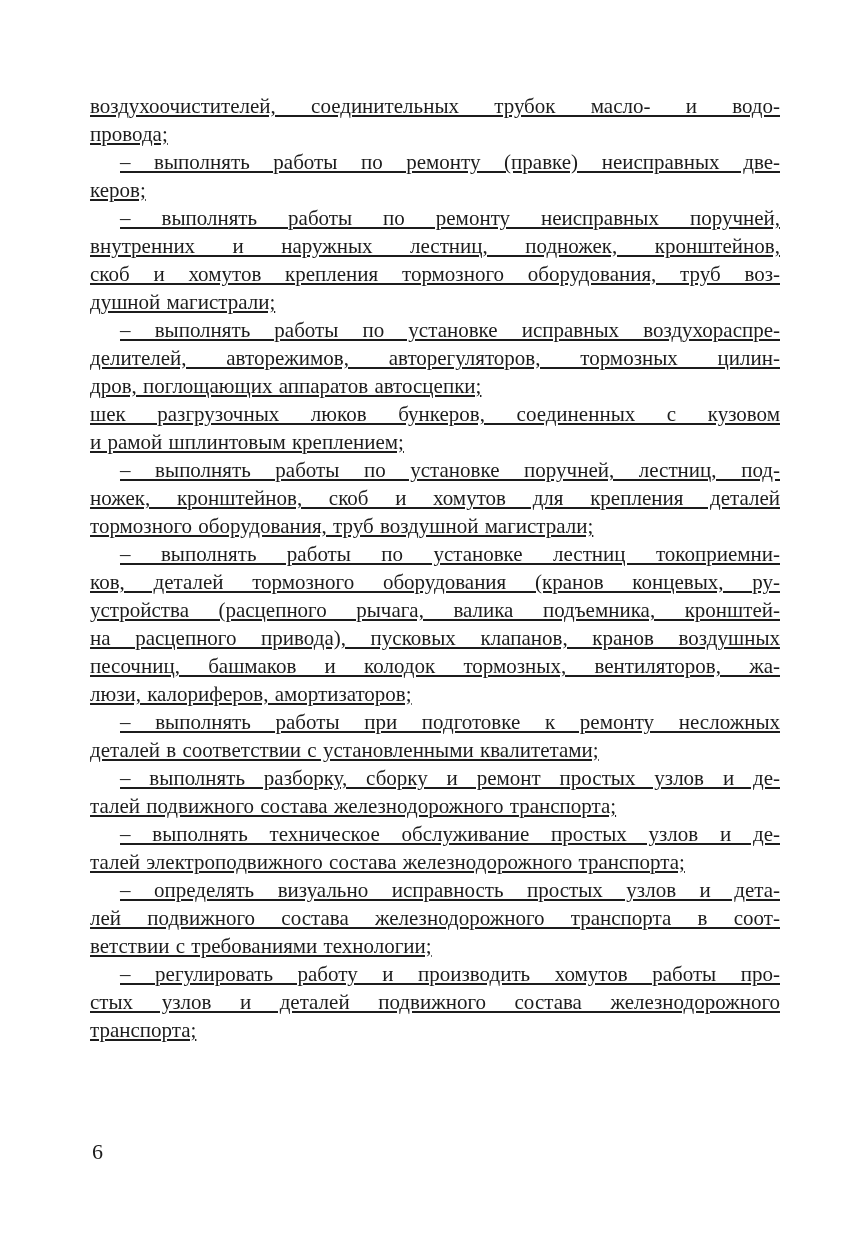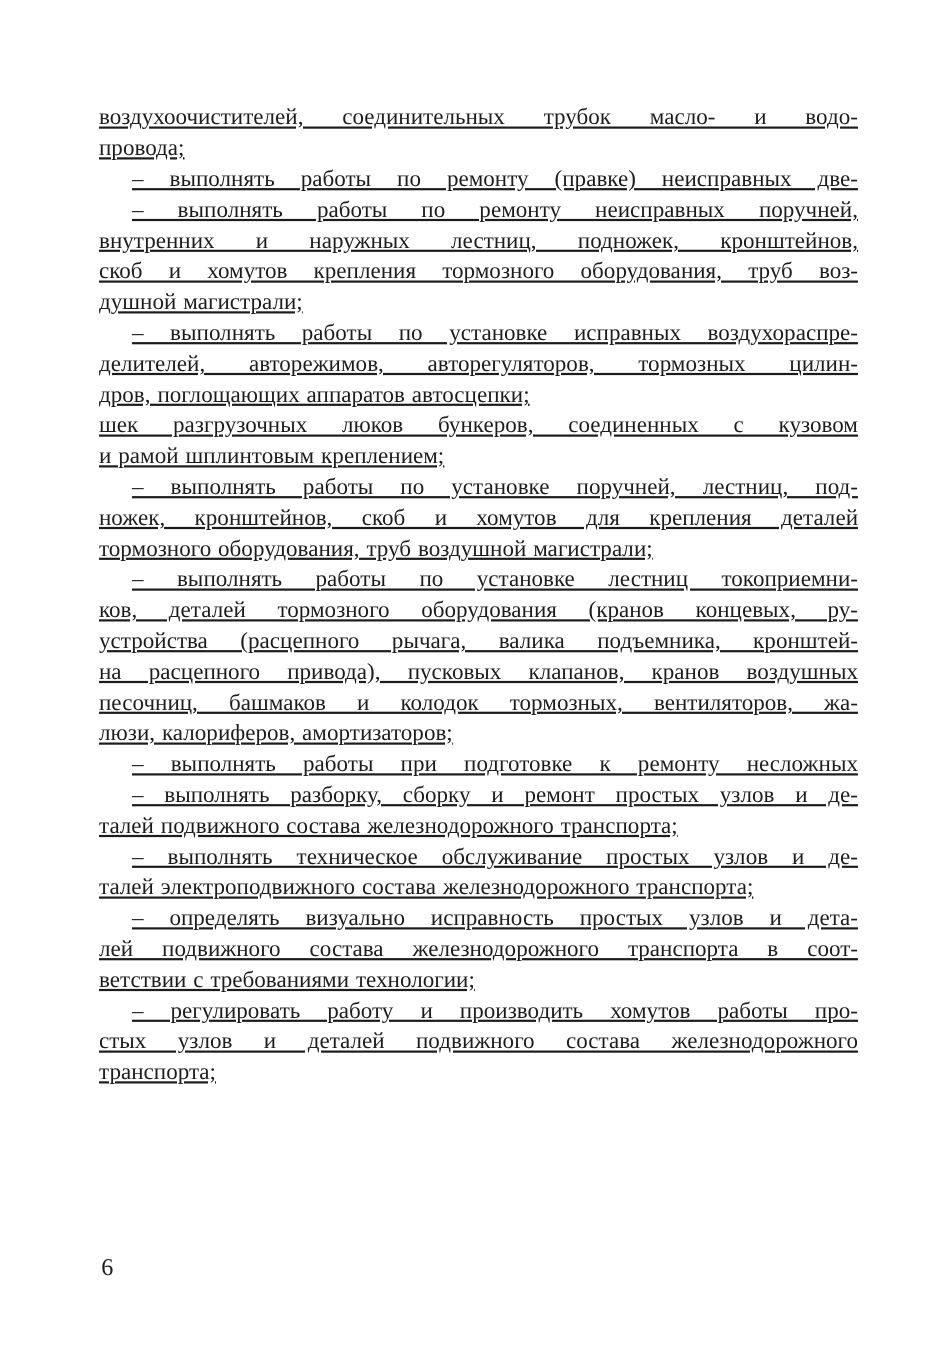--- a/index.html
+++ b/index.html
@@ -52,20 +52,21 @@
 <body>
 
 <div class="page">
   <div class="text-block" id="text-block">
       <div class="paragraph">
         <div class="line">воздухоочистителей, соединительных трубок масло- и водо-</div>
         <div class="line last">провода;</div>
       </div>
       <div class="paragraph">
         <div class="line indent">– выполнять работы по ремонту (правке) неисправных две-</div>
+        <div class="line last">керов;</div>
       </div>
       <div class="paragraph">
         <div class="line indent">– выполнять работы по ремонту неисправных поручней,</div>
         <div class="line">внутренних и наружных лестниц, подножек, кронштейнов,</div>
         <div class="line">скоб и хомутов крепления тормозного оборудования, труб воз-</div>
         <div class="line last">душной магистрали;</div>
       </div>
       <div class="paragraph">
         <div class="line indent">– выполнять работы по установке исправных воздухораспре-</div>
         <div class="line">делителей, авторежимов, авторегуляторов, тормозных цилин-</div>
@@ -83,20 +84,21 @@
       <div class="paragraph">
         <div class="line indent">– выполнять работы по установке лестниц токоприемни-</div>
         <div class="line">ков, деталей тормозного оборудования (кранов концевых, ру-</div>
         <div class="line">устройства (расцепного рычага, валика подъемника, кронштей-</div>
         <div class="line">на расцепного привода), пусковых клапанов, кранов воздушных</div>
         <div class="line">песочниц, башмаков и колодок тормозных, вентиляторов, жа-</div>
         <div class="line last">люзи, калориферов, амортизаторов;</div>
       </div>
       <div class="paragraph">
         <div class="line indent">– выполнять работы при подготовке к ремонту несложных</div>
+        <div class="line last">деталей в соответствии с установленными квалитетами;</div>
       </div>
       <div class="paragraph">
         <div class="line indent">– выполнять разборку, сборку и ремонт простых узлов и де-</div>
         <div class="line last">талей подвижного состава железнодорожного транспорта;</div>
       </div>
       <div class="paragraph">
         <div class="line indent">– выполнять техническое обслуживание простых узлов и де-</div>
         <div class="line last">талей электроподвижного состава железнодорожного транспорта;</div>
       </div>
       <div class="paragraph">

